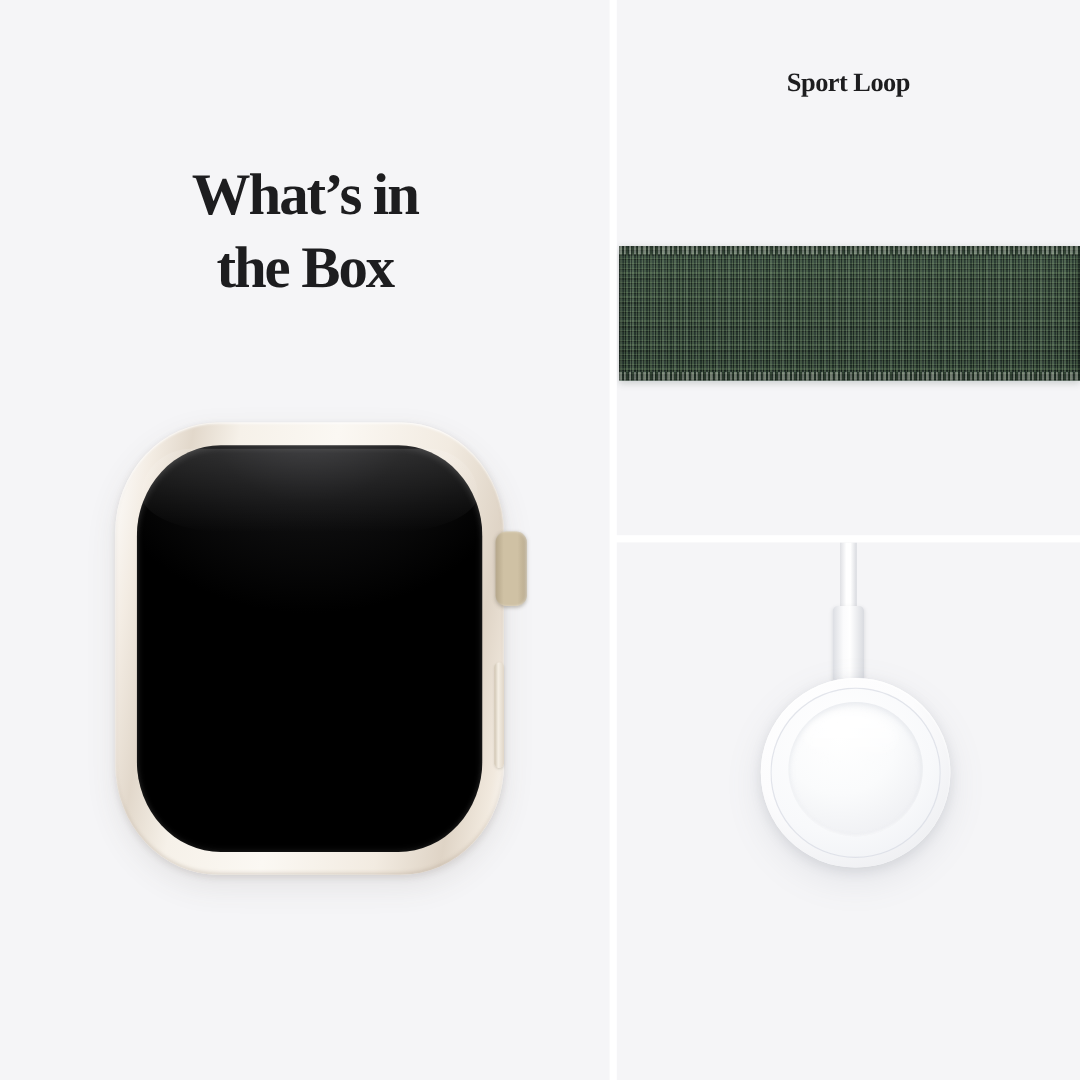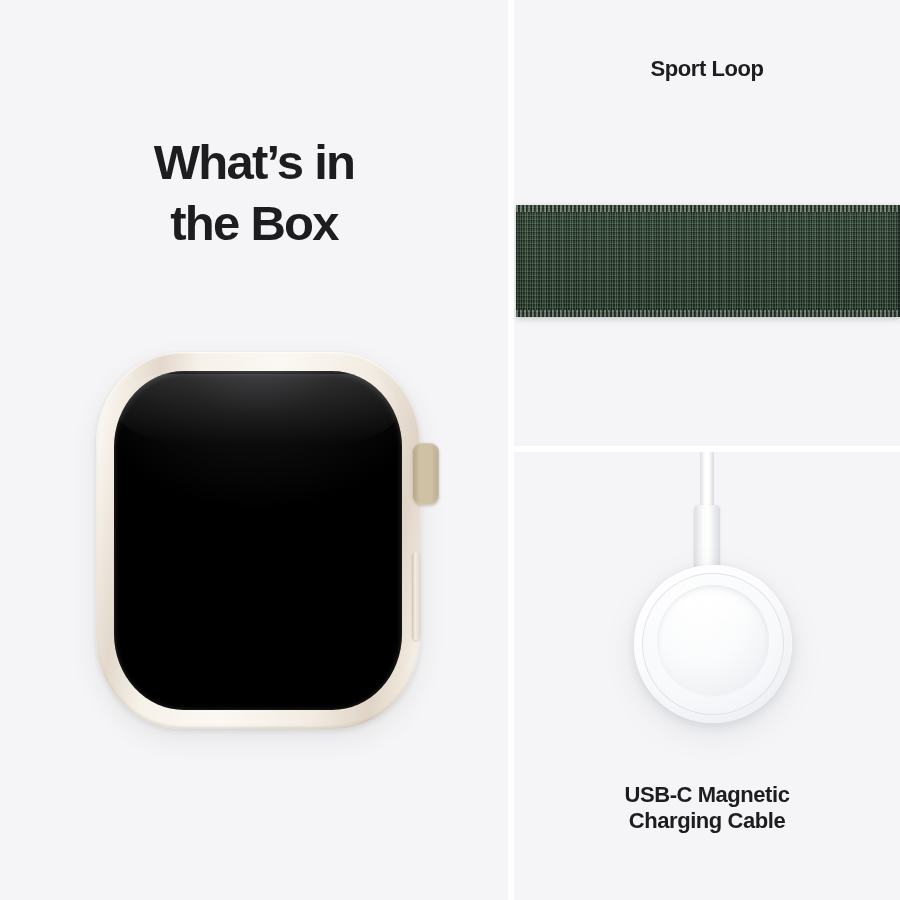--- a/index.html
+++ b/index.html
@@ -21,20 +21,21 @@
     height: 900px;
     background: #ffffff;
     overflow: hidden;
   }
 
   
   .panel {
     position: absolute;
     background: #f5f5f7;
     overflow: hidden;
+    font-family: Liberation Serif, serif;
   }
   #panel-watch  { left: 0;     top: 0;   width: 508px; height: 900px; }
   #panel-band   { left: 514px; top: 0;   width: 386px; height: 446px; }
   #panel-cable  { left: 514px; top: 452px; width: 386px; height: 448px; }
 
   
   .caption {
     position: absolute;
     color: #1d1d1f;
     font-weight: bold;
@@ -346,18 +347,16 @@
 
     <div id="cable-wrap">
       <div id="cable-cord"></div>
       <div id="cable-collar"></div>
       <div id="puck-outer"></div>
       <div id="puck-ring"></div>
       <div id="puck-inner"></div>
       <div id="puck-highlight"></div>
     </div>
 
-    <div class="caption" id="caption-charging-cable">USB-C Magnetic
-Charging Cable</div>
 
   </div>
 
 </div>
 
 </body></html>

